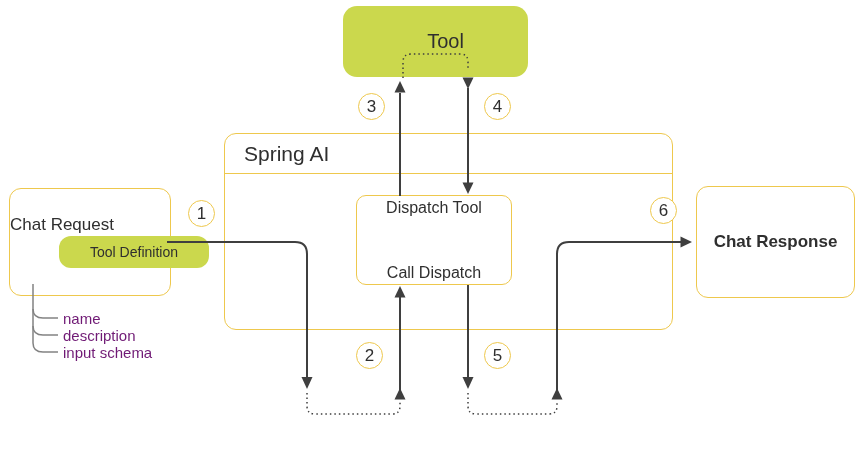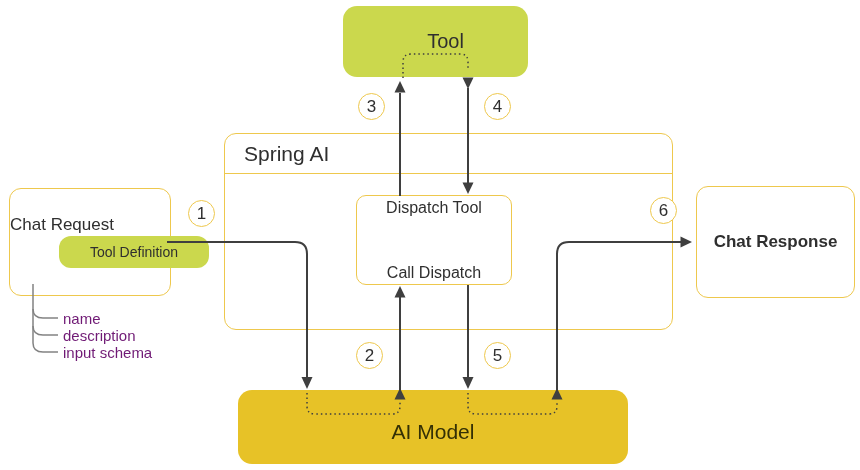--- a/index.html
+++ b/index.html
@@ -76,23 +76,20 @@
   </div>
 
   <div class="box center" id="tool-def-box">
     <span>Tool Definition</span>
   </div>
 
   <div class="box outline center" id="chat-response-box">
     <span>Chat Response</span>
   </div>
 
-  <div class="box center" id="ai-model-box">
-    <span>AI Model</span>
-  </div>
 
   <div class="prop" style="top:318px;">name</div>
   <div class="prop" style="top:335px;">description</div>
   <div class="prop" style="top:352px;text-align:right;">input schema</div>
 
   <svg class="wires" viewBox="0 0 860 470">
 
     <path class="ln" d="M 167 242 H 295 Q 307 242 307 254 V 378"></path>
     <polygon class="ah" points="307,389 301.5,377 312.5,377"></polygon>
 

